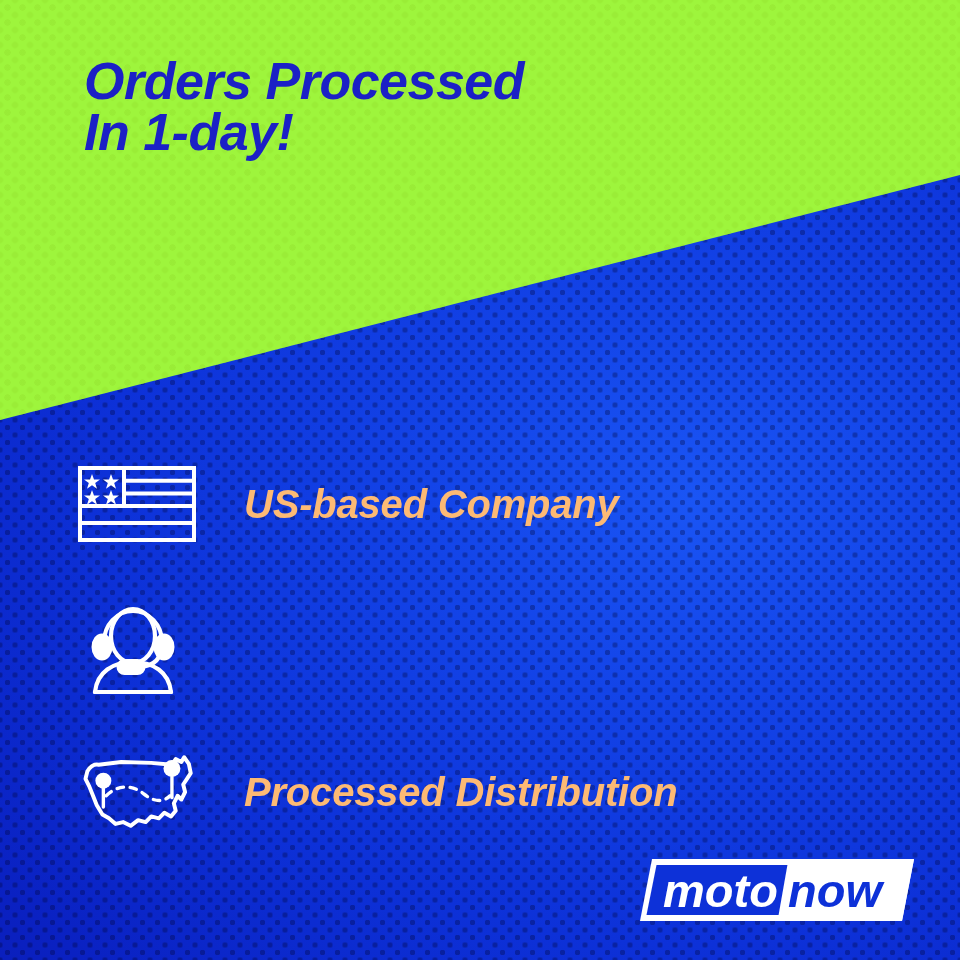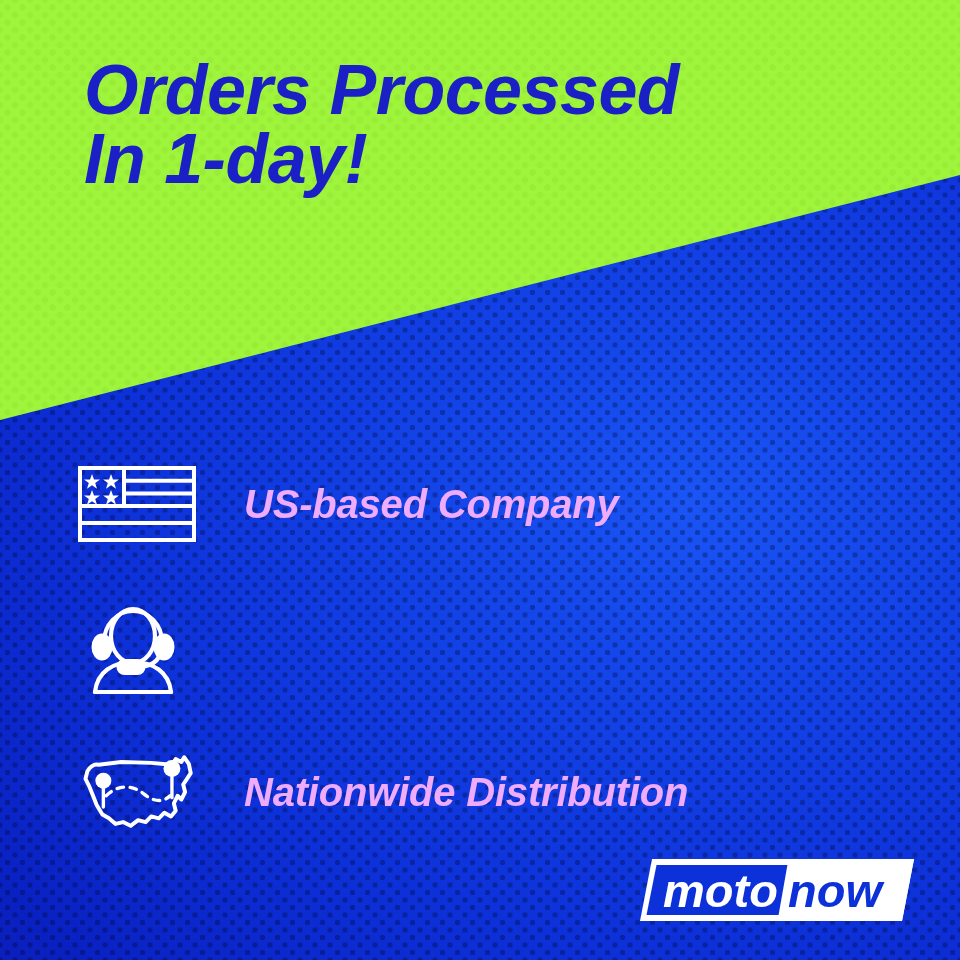--- a/index.html
+++ b/index.html
@@ -59,21 +59,21 @@
     background-position: 0 0, 7.5px 7.5px;
   }
 
   
   .headline {
     position: absolute;
     left: 84px;
     top: 56px;
     width: 840px;
     color: #1b20c6;
-    font-size: 70px;
+    font-size: 52px;
     line-height: 0.99;
     font-weight: 700;
     font-style: italic;
     letter-spacing: -0.5px;
     white-space: pre-line;
   }
 
   
   .features {
     position: absolute;
@@ -88,21 +88,21 @@
     padding-left: 78px;
   }
   .feature-icon {
     width: 124px;
     flex: 0 0 124px;
     display: flex;
     align-items: center;
     justify-content: flex-start;
   }
   .feature-label {
-    color: #f0abfc;
+    color: #fdba74;
     font-size: 40px;
     font-weight: 700;
     font-style: italic;
     letter-spacing: -0.2px;
     white-space: nowrap;
     margin-left: 42px;
   }
 
   
   .logo {
@@ -197,21 +197,21 @@
 
           <path d="M30 48 C42 36, 58 36, 70 46 C80 54, 90 56, 98 48" fill="none" stroke="#ffffff" stroke-width="3.6" stroke-linecap="round" stroke-dasharray="7 7"></path>
 
           <circle cx="27" cy="32" r="8.5" fill="#ffffff"></circle>
           <line x1="27" y1="40" x2="27" y2="60" stroke="#ffffff" stroke-width="3.6" stroke-linecap="round"></line>
 
           <circle cx="100" cy="19" r="9" fill="#ffffff"></circle>
           <line x1="100" y1="28" x2="100" y2="50" stroke="#ffffff" stroke-width="3.6" stroke-linecap="round"></line>
         </svg>
       </div>
-      <div class="feature-label">Nationwide Distribution</div>
+      <div class="feature-label">Processed Distribution</div>
     </div>
 
   </div>
 
   <div class="logo">
     <svg width="280" height="68" viewBox="0 0 280 68" aria-hidden="true">
       <defs>
         <clipPath id="logoClip">
           <polygon points="15,3 277,3 265,65 3,65"></polygon>
         </clipPath>

